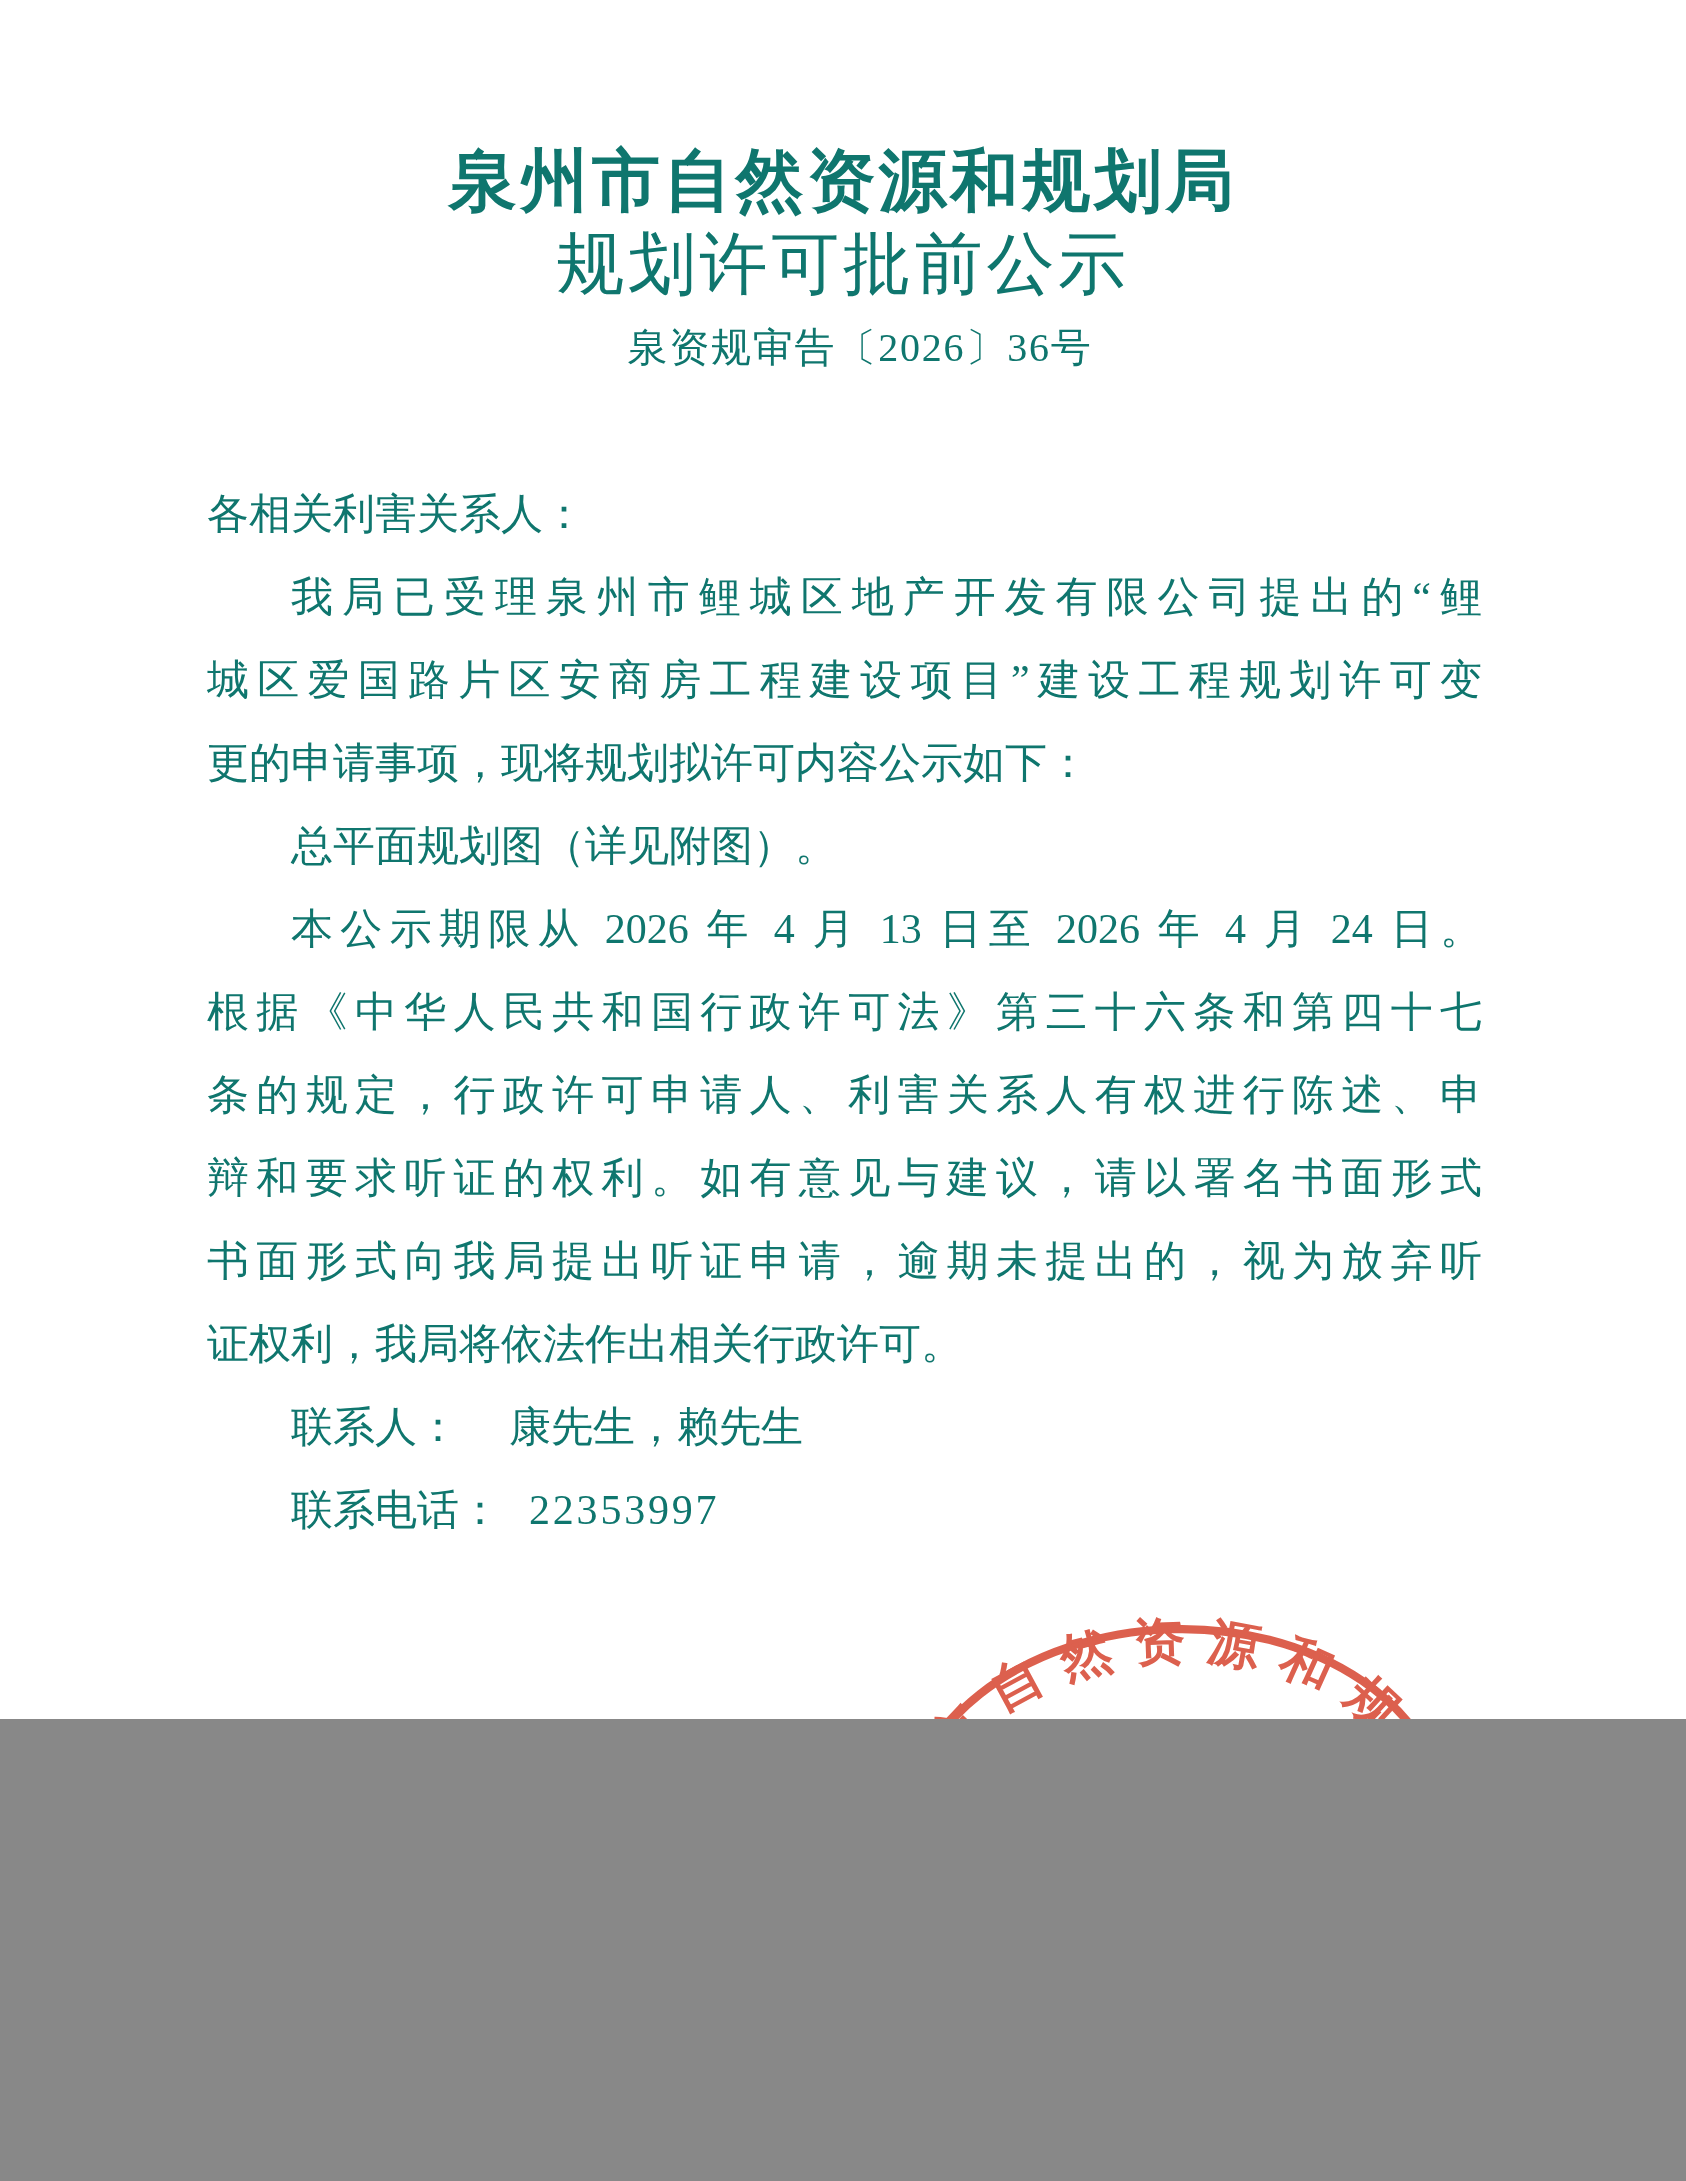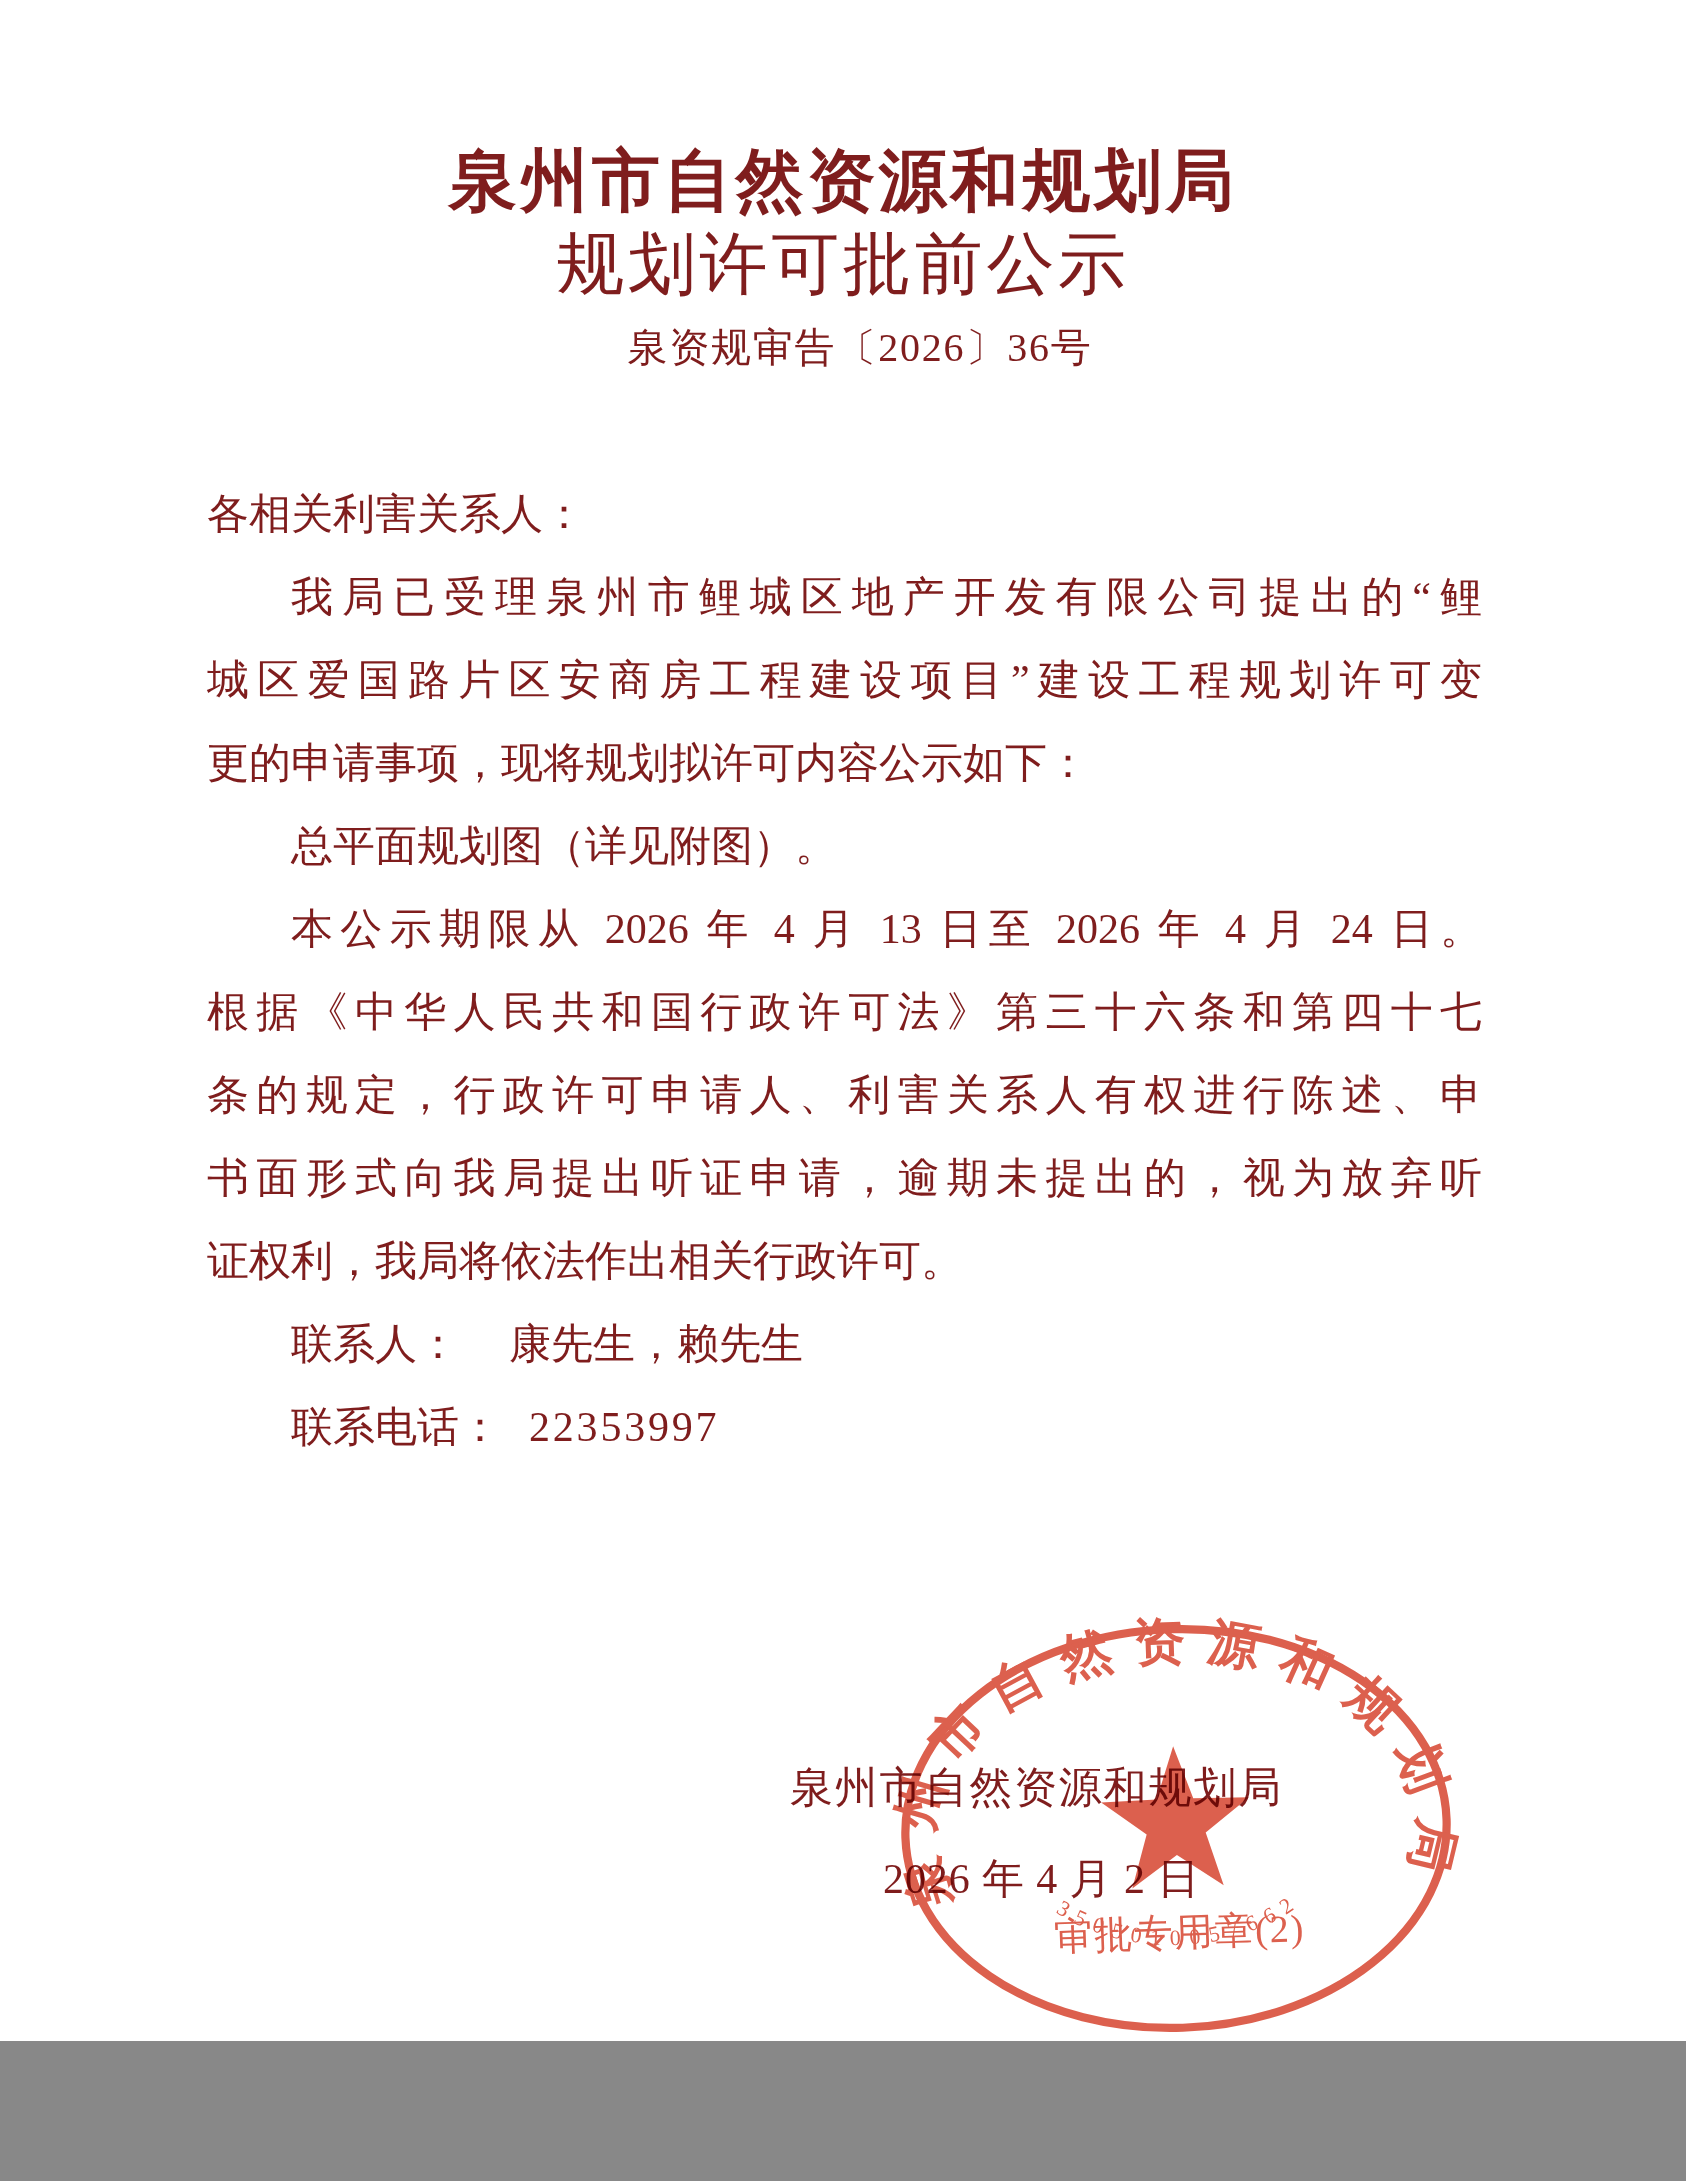--- a/index.html
+++ b/index.html
@@ -1,23 +1,23 @@
 <!DOCTYPE html>
 <html style="--seal: #d84a35;font-size:14.7px"><head>
 <meta charset="utf-8">
 <style>
   html,body{margin:0;padding:0;background:#888;}
   .page{
     position:relative;
-    width:1686px;height:2041px;
+    width:1686px;height:1719px;
     margin:0 auto;
     background:#ffffff;
     overflow:hidden;
     font-family:"Liberation Serif","DejaVu Serif",serif;
-    color:#7f1d1d;
+    color:#0f766e;
   }
   .title1{
     position:absolute;top:136px;left:0;width:100%;
     text-align:center;
     font-size:68px;font-weight:bold;letter-spacing:3.7px;
   }
   .title2{
     position:absolute;top:219px;left:0;width:100%;
     text-align:center;
     font-size:68px;font-weight:normal;letter-spacing:3.7px;
@@ -78,20 +78,21 @@
   <div class="body-col">
     <div>
         <div class="line">各相关利害关系人：</div>
         <div class="line indent just">我局已受理泉州市鲤城区地产开发有限公司提出的“鲤</div>
         <div class="line just">城区爱国路片区安商房工程建设项目”建设工程规划许可变</div>
         <div class="line">更的申请事项，现将规划拟许可内容公示如下：</div>
         <div class="line indent">总平面规划图（详见附图）。</div>
         <div class="line indent just">本公示期限从 2026 年 4 月 13 日至 2026 年 4 月 24 日。</div>
         <div class="line just">根据《中华人民共和国行政许可法》第三十六条和第四十七</div>
         <div class="line just">条的规定，行政许可申请人、利害关系人有权进行陈述、申</div>
+        <div class="line just">辩和要求听证的权利。如有意见与建议，请以署名书面形式</div>
         <div class="line just">书面形式向我局提出听证申请，逾期未提出的，视为放弃听</div>
         <div class="line">证权利，我局将依法作出相关行政许可。</div>
       </div>
 
     <div class="contact-line">
       <span>联系人：</span><span class="contact-value">康先生，赖先生</span>
     </div>
     <div class="contact-line">
       <span>联系电话：</span><span class="contact-value phone">22353997</span>
     </div>

